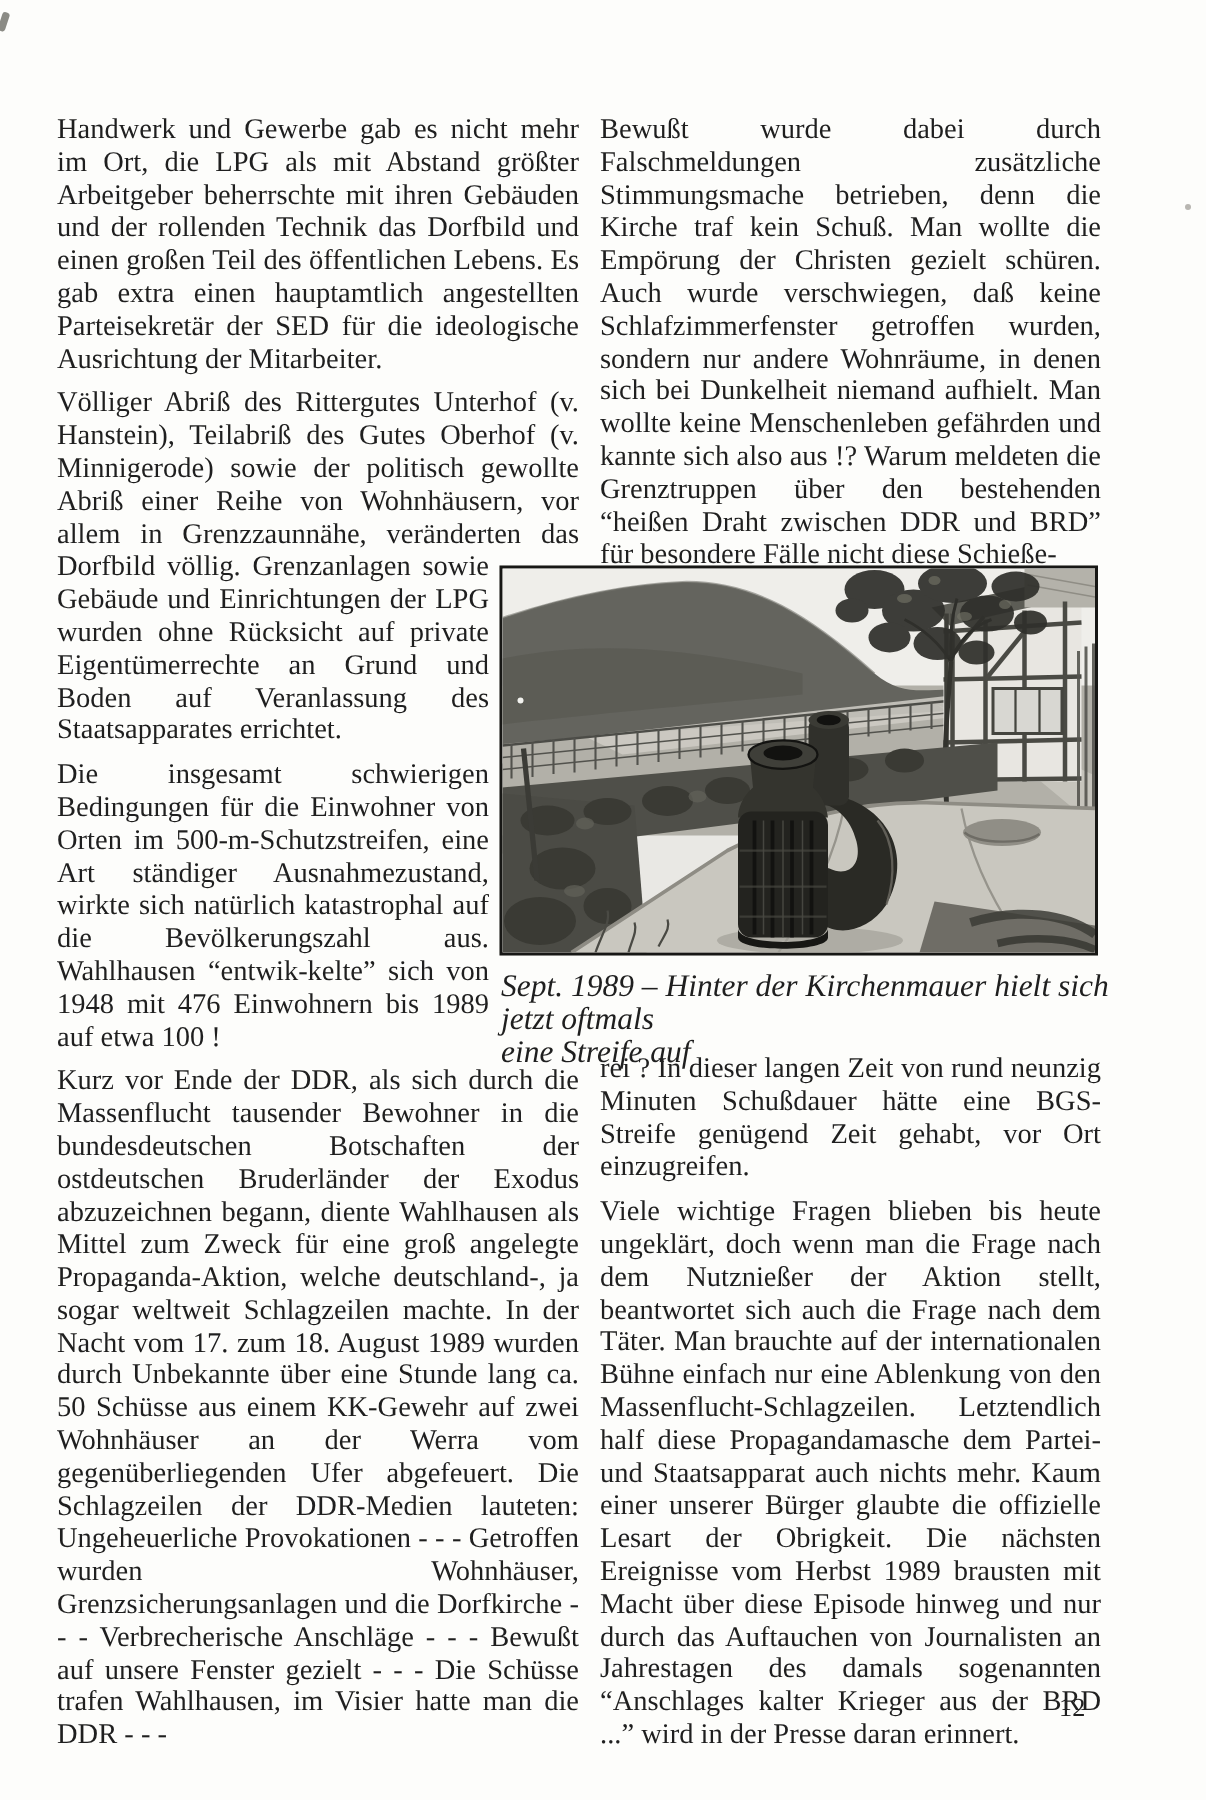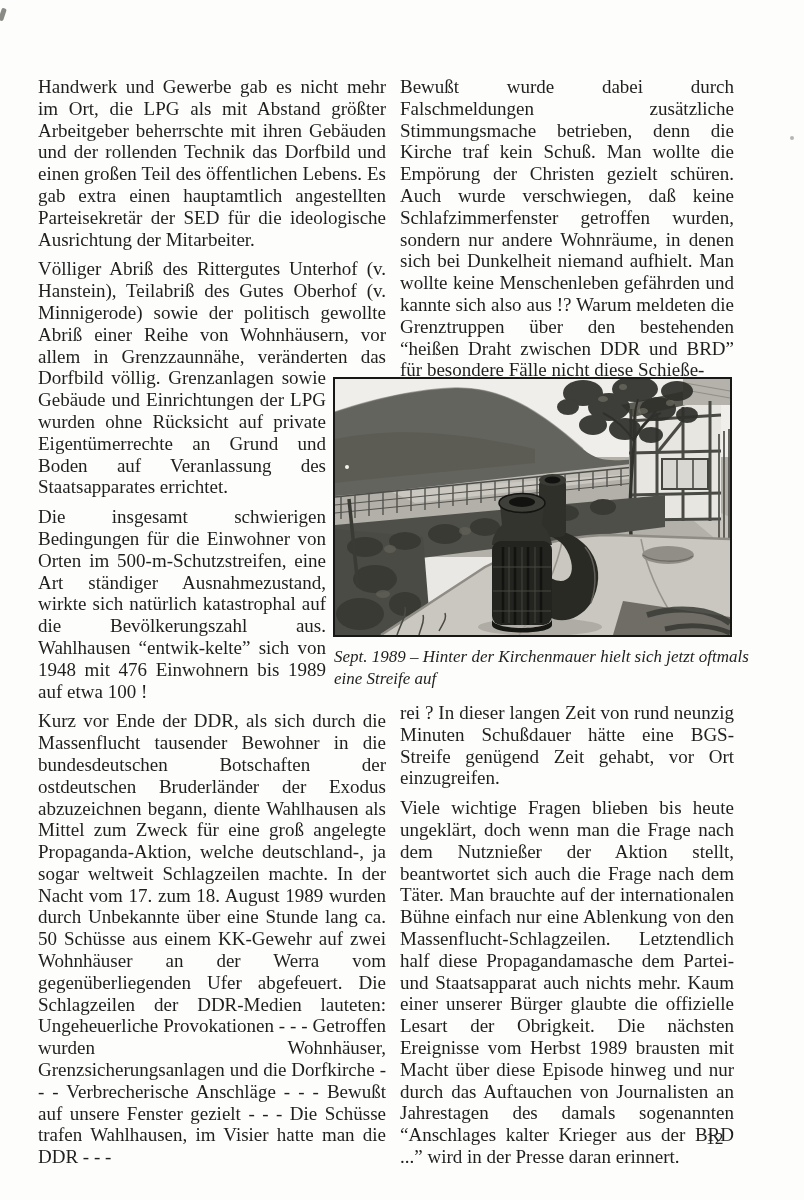--- a/index.html
+++ b/index.html
@@ -19,21 +19,21 @@
   }
   #right-col-top{left:400px;top:76px;width:334px;height:280px;}
   #right-col-bottom{left:400px;top:702px;width:334px;height:420px;}
   .figure{
     position:absolute;left:333px;top:377px;width:395px;height:256px;
     border:2px solid #171715;background:#e9e8e4;
   }
   .figure svg{display:block;width:100%;height:100%;}
   .caption{
     position:absolute;left:334px;top:646px;width:430px;
-    font-style:italic;font-size:17px;line-height:22px;text-align:left;
+    font-style:italic;font-size:21px;line-height:22px;text-align:left;
   }
   .page-number{
     position:absolute;left:706px;top:1128px;width:40px;
     font-size:17.5px;text-align:left;
   }
   .mark-topleft{
     position:absolute;left:0px;top:8px;width:5px;height:13px;
     background:#6e6e68;opacity:.8;border-radius:2px;transform:rotate(18deg);
   }
   .speck-right{

